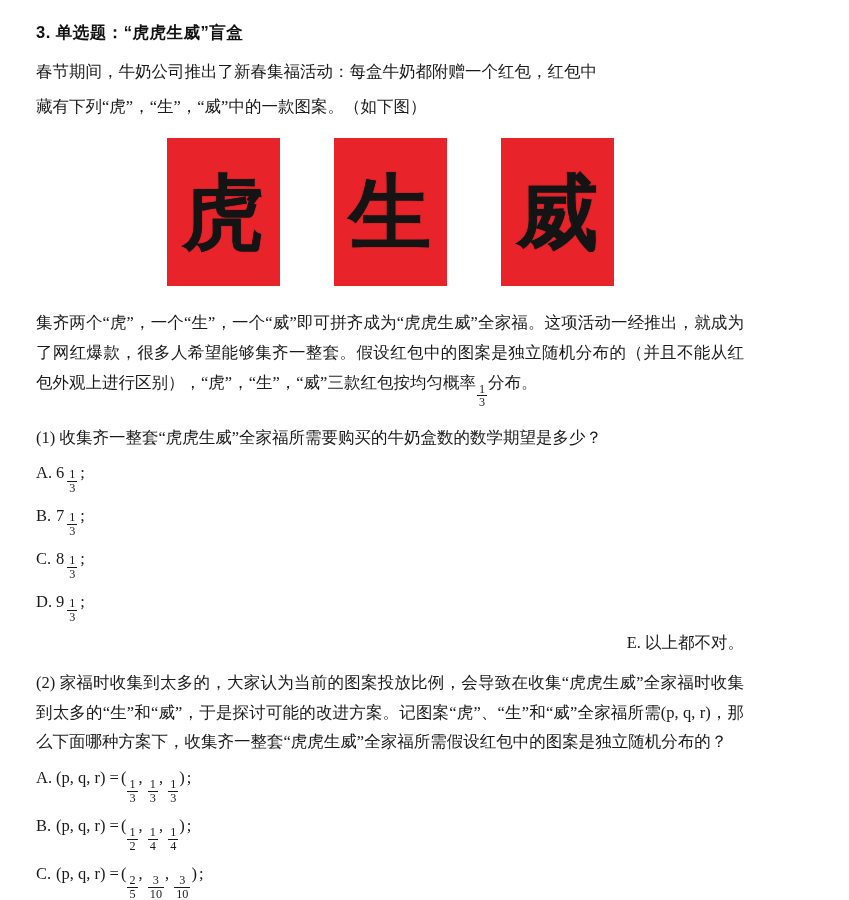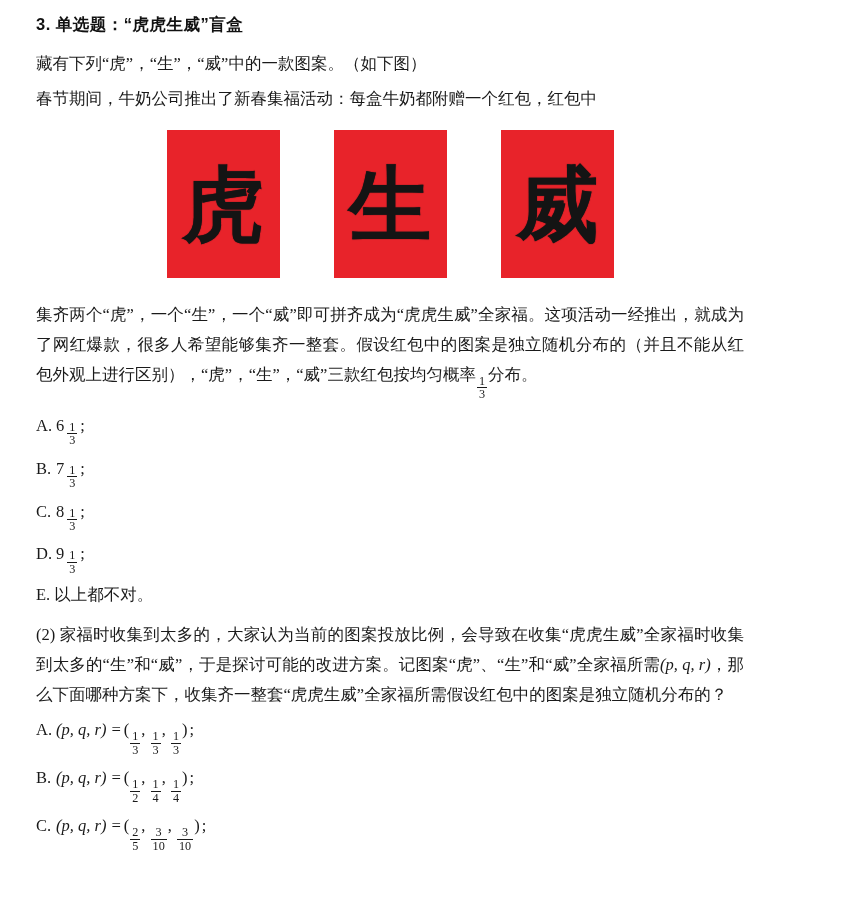--- a/index.html
+++ b/index.html
@@ -12,21 +12,21 @@
     height: 900px;
     font-family: "Liberation Serif", "DejaVu Serif", serif;
     color: #1a1a1a;
     overflow: hidden;
   }
   .page {
     width: 780px;
     height: 900px;
     position: relative;
     box-sizing: border-box;
-    padding: 10px 36px 10px 36px;
+    padding: 18px 36px 10px 36px;
   }
   .q-title {
     font-family: "Liberation Sans", "DejaVu Sans", sans-serif;
     font-weight: bold;
     font-size: 16.5px;
     letter-spacing: 0.5px;
     margin: 4px 0 14px 0;
     color: #111;
   }
   .para {
@@ -82,20 +82,21 @@
     align-items: baseline;
     gap: 2px;
   }
   .opt .lbl {
     min-width: 18px;
     font-family: "Liberation Serif", serif;
   }
   .opt-plain {
     font-size: 16.5px;
     margin: 0 0 9px 0;
+    text-align: right;
   }
   
   .frac {
     display: inline-flex;
     flex-direction: column;
     align-items: center;
     justify-content: center;
     vertical-align: -0.42em;
     font-size: 0.74em;
     line-height: 1.02;
@@ -104,53 +105,53 @@
   .frac .num {
     display: block;
     padding: 0 2px;
   }
   .frac .den {
     display: block;
     padding: 0 2px;
     border-top: 1px solid #1a1a1a;
   }
   .mathit {
-    font-style: italic;
     font-family: "Liberation Serif", serif;
   }
 </style>
 </head>
 <body>
 
 <div class="page">
 
   <div class="q-title">3. 单选题：“虎虎生威”盲盒</div>
 
   <div class="intro">
+    <div class="para">春节期间，牛奶公司推出了新春集福活动：每盒牛奶都附赠一个红包，红包中</div>
     <div class="para">藏有下列“虎”，“生”，“威”中的一款图案。（如下图）</div>
-    <div class="para">春节期间，牛奶公司推出了新春集福活动：每盒牛奶都附赠一个红包，红包中</div>
   </div>
 
   <div class="cards">
     <div class="card">
       <span>虎</span>
     </div>
     <div class="card">
       <span>生</span>
     </div>
     <div class="card">
       <span>威</span>
     </div>
   </div>
 
   <div class="body-para"><span>集齐两个“虎”，一个“生”，一个“威”即可拼齐成为“虎虎生威”全家福。这项活动一经推出，就成为了网红爆款，很多人希望能够集齐一整套。假设红包中的图案是独立随机分布的（并且不能从红包外观上进行区别），“虎”，“生”，“威”三款红包按均匀概率</span><span class="frac">
         <span class="num">1</span>
         <span class="den">3</span>
       </span><span>分布。</span></div>
 
+  <div class="qnum"><span>(1)</span> <span>收集齐一整套“虎虎生威”全家福所需要购买的牛奶盒数的数学期望是多少？</span></div>
 
   <div class="opt">
     <span class="lbl">A.</span>
     <span>6</span>
     <span class="frac">
       <span class="num">1</span>
       <span class="den">3</span>
     </span>
     <span>;</span>
   </div>

